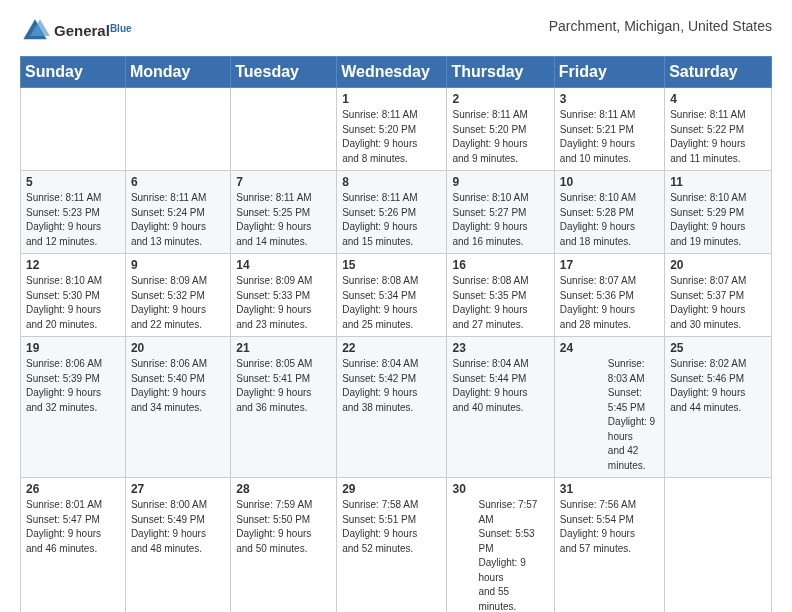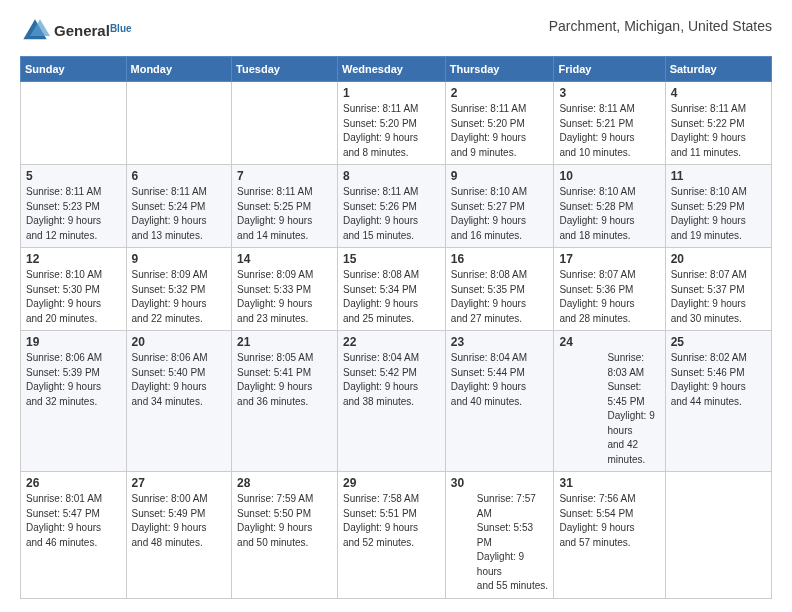--- a/index.html
+++ b/index.html
@@ -61,21 +61,21 @@
       padding-left: 26px;
     }
     .calendar {
       width: 100%;
       border-collapse: collapse;
       border: 1px solid #ccc;
     }
     .calendar th {
       background: #3a6fad;
       color: #fff;
-      font-size: 11px;
+      font-size: 16px;
       font-weight: bold;
       padding: 6px 4px;
       text-align: left;
       border: 1px solid #5588c0;
     }
     .calendar td {
       vertical-align: top;
       border: 1px solid #ccc;
       padding: 4px 5px;
       width: 113px;

